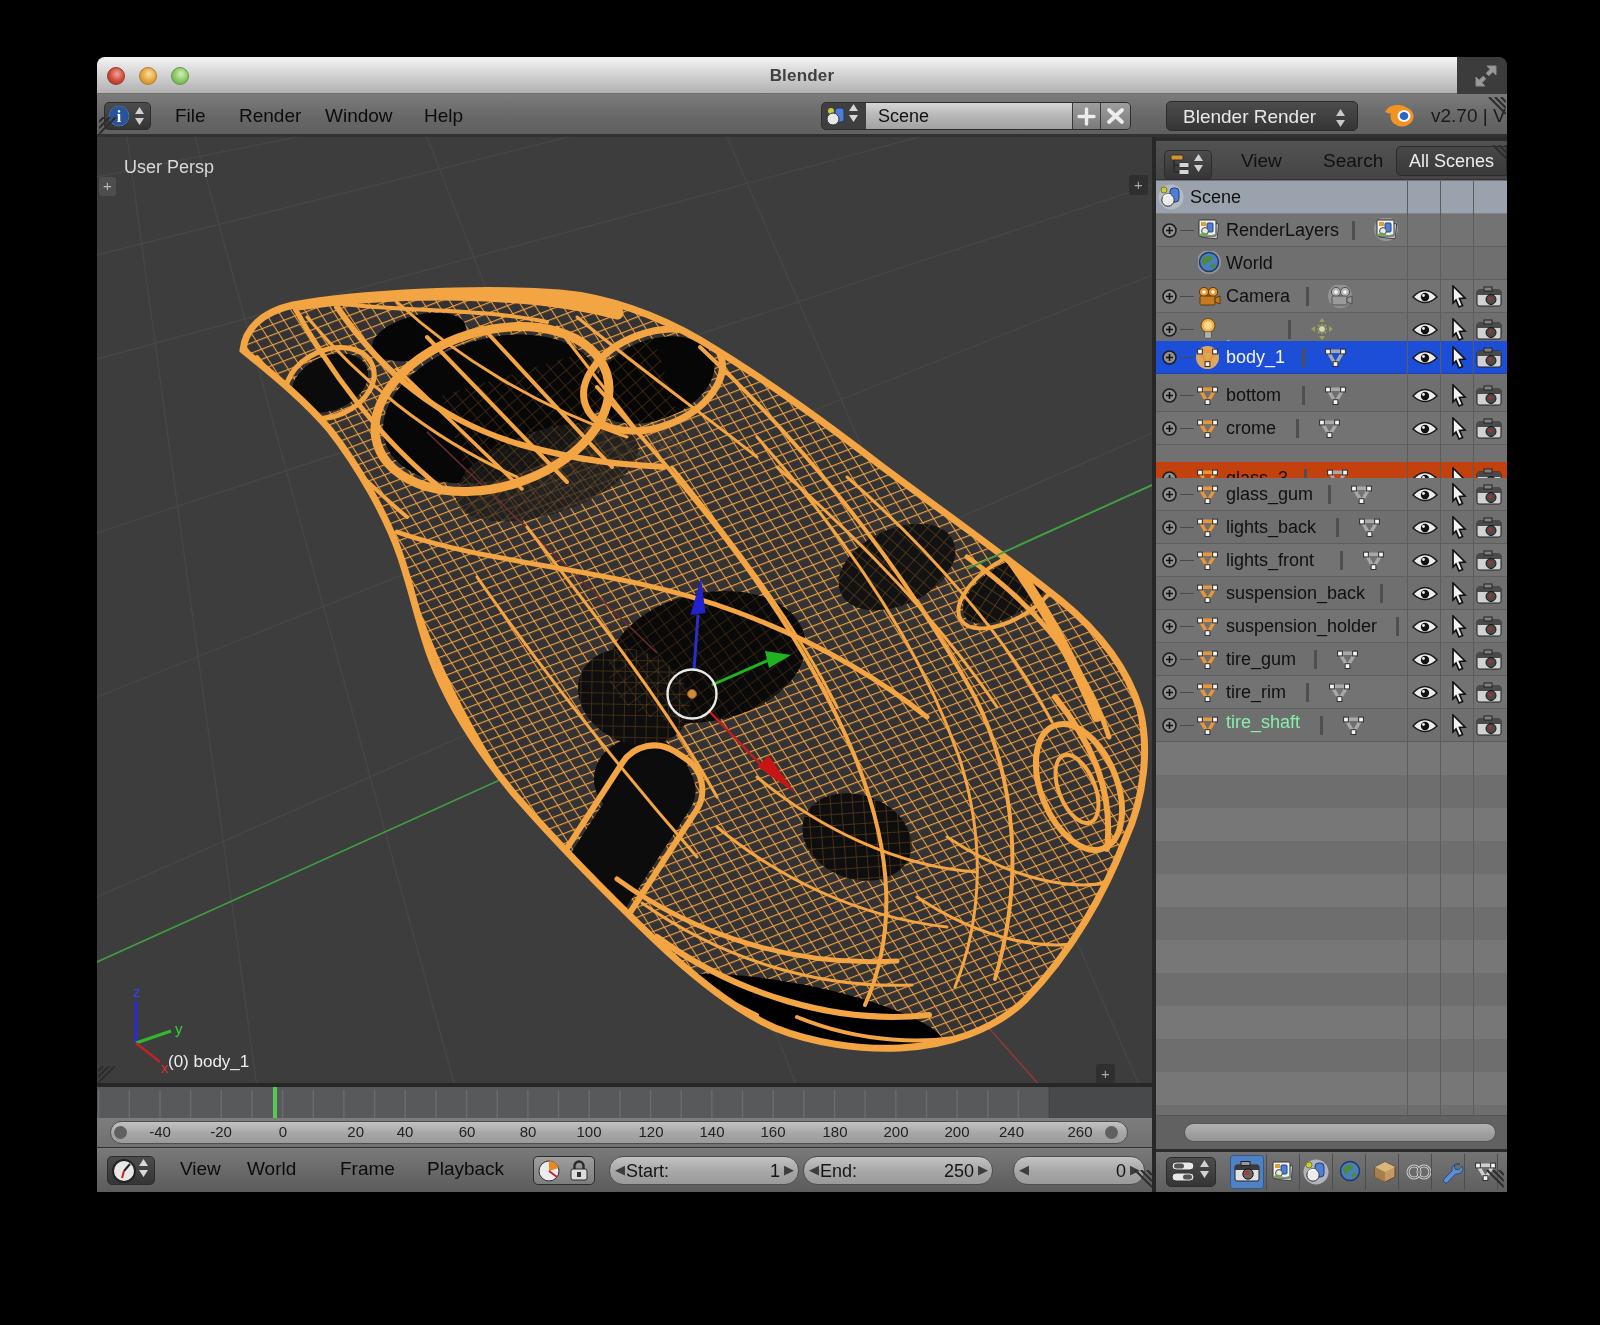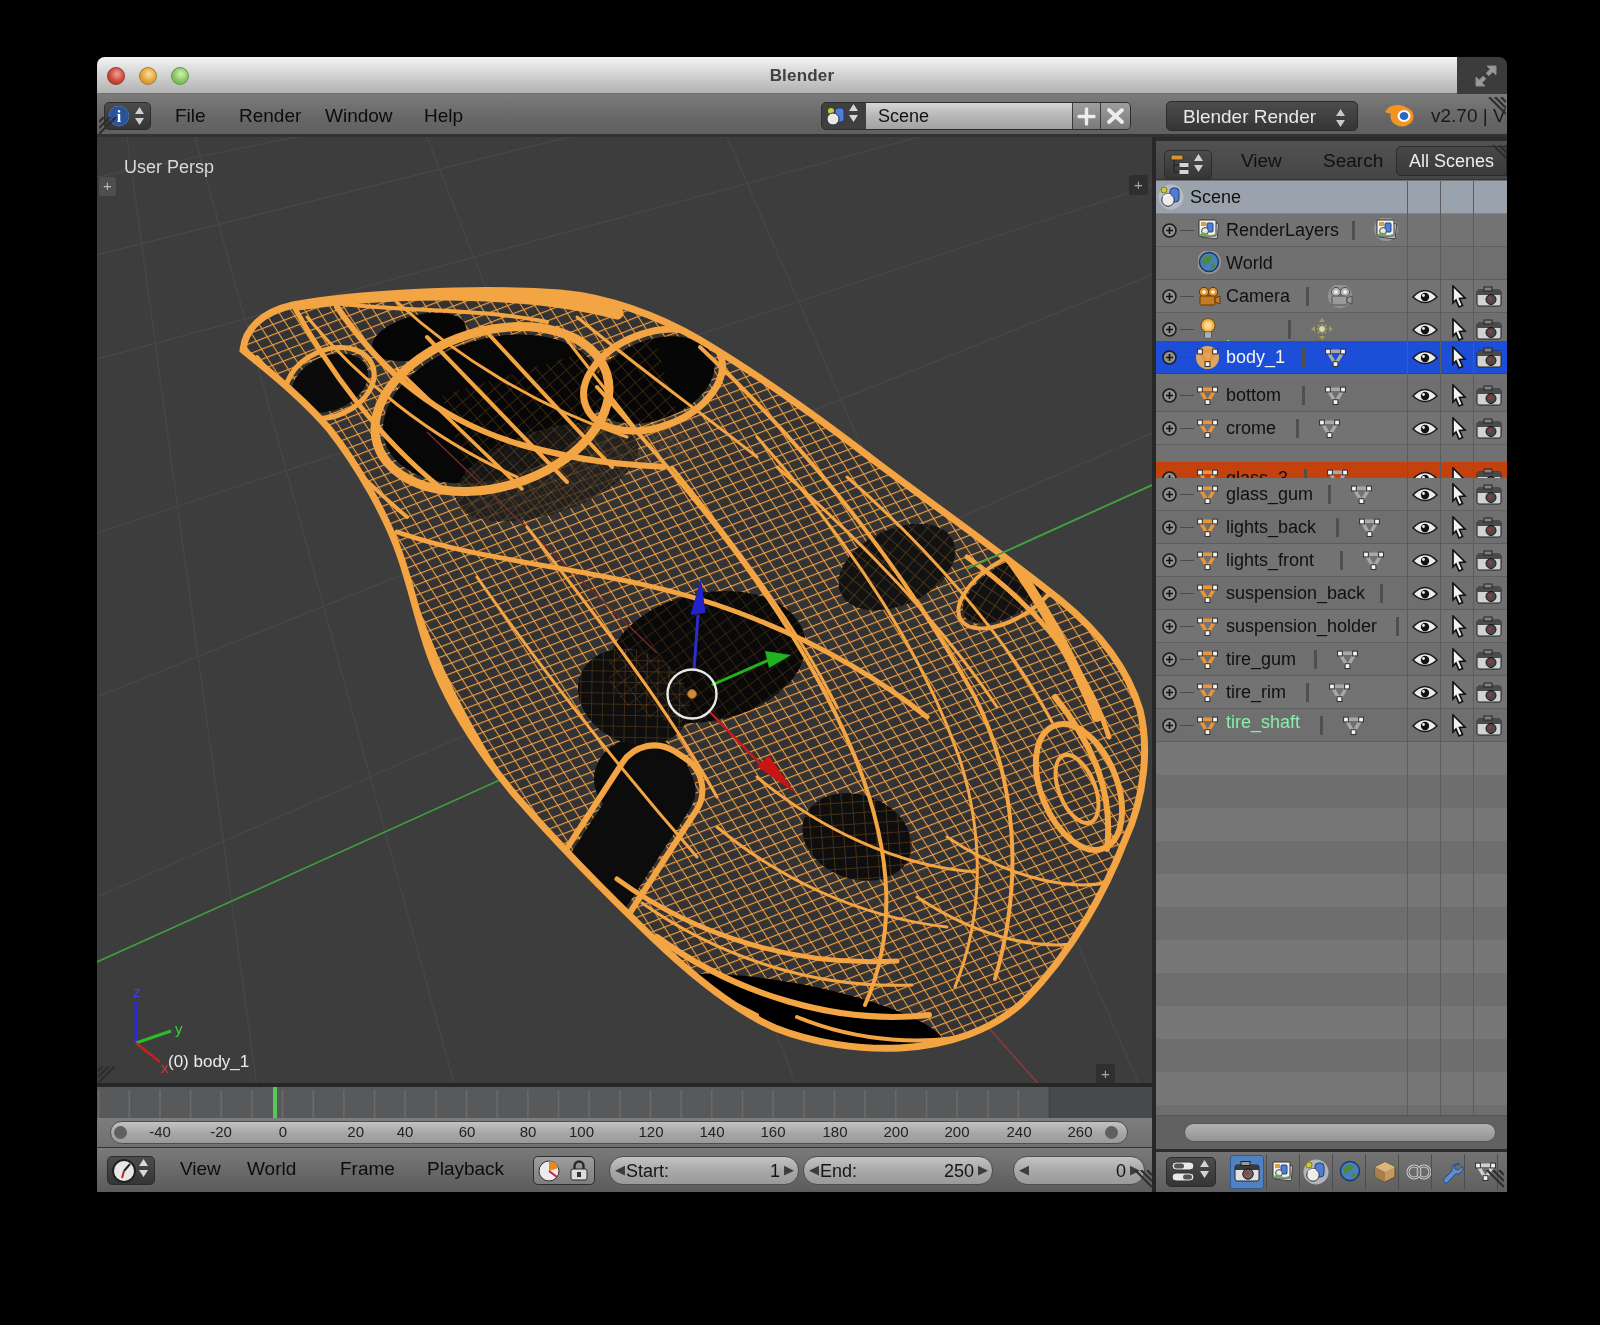--- a/index.html
+++ b/index.html
@@ -284,28 +284,28 @@
       <div class="pill" style="left:13px;top:3px;width:1018px;height:23px"></div>
       <div class="abs" style="left:17px;top:8px;width:13px;height:13px;border-radius:50%;background:#606060"></div>
       <div class="abs" style="left:1008px;top:8px;width:13px;height:13px;border-radius:50%;background:#606060"></div>
       <span class="num" style="left:43px;width:40px;text-align:center">-40</span>
       <span class="num" style="left:104px;width:40px;text-align:center">-20</span>
       <span class="num" style="left:166px;width:40px;text-align:center">0</span>
       <span class="num" style="left:227px;width:40px;text-align:right">20</span>
       <span class="num" style="left:288px;width:40px;text-align:center">40</span>
       <span class="num" style="left:350px;width:40px;text-align:center">60</span>
       <span class="num" style="left:411px;width:40px;text-align:center">80</span>
-      <span class="num" style="left:472px;width:40px;text-align:left">100</span>
+      <span class="num" style="left:472px;width:40px;text-align:center">100</span>
       <span class="num" style="left:534px;width:40px;text-align:center">120</span>
       <span class="num" style="left:595px;width:40px;text-align:center">140</span>
       <span class="num" style="left:656px;width:40px;text-align:center">160</span>
       <span class="num" style="left:718px;width:40px;text-align:center">180</span>
       <span class="num" style="left:779px;width:40px;text-align:center">200</span>
       <span class="num" style="left:840px;width:40px;text-align:center">200</span>
-      <span class="num" style="left:902px;width:40px;text-align:center">240</span>
+      <span class="num" style="left:902px;width:40px;text-align:left">240</span>
       <span class="num" style="left:963px;width:40px;text-align:center">260</span>
     </div>
 
 <div id="tlhdr">
  <div class="btnDark" style="left:10px;top:8px;width:48px;height:29px"></div>
  <svg class="abs" style="left:14px;top:10px" width="40" height="26">
  <circle cx="13" cy="13" r="11" fill="#e8e8e8" stroke="#222" stroke-width="2"></circle>
  <line x1="13" y1="13" x2="19" y2="6" stroke="#222" stroke-width="2"></line>
  <line x1="13" y1="13" x2="11" y2="20" stroke="#c02020" stroke-width="2"></line>
  <path d="M28 8 l4.5 -7 4.5 7z M28 12 l4.5 7 4.5 -7z" fill="#d9d9d9"></path>

